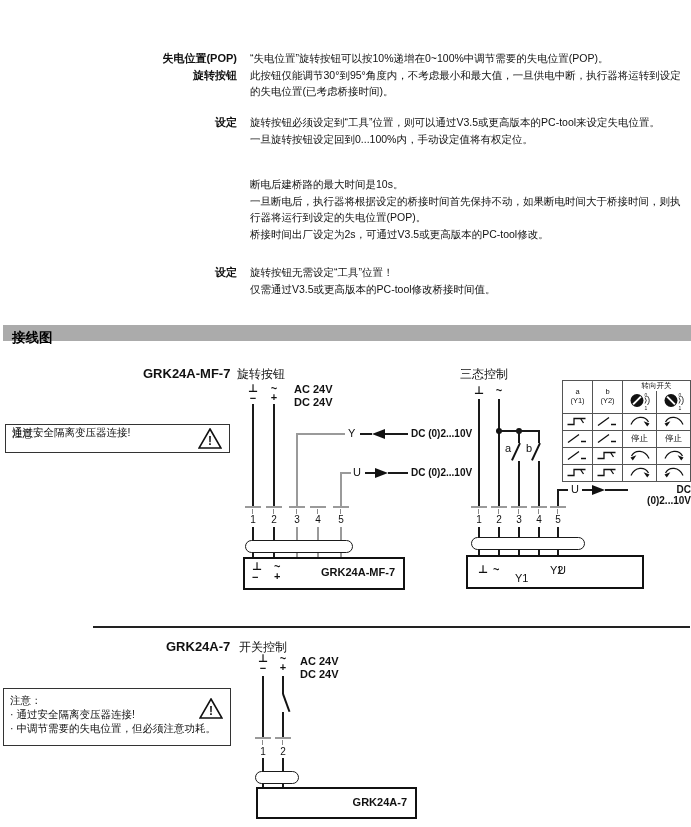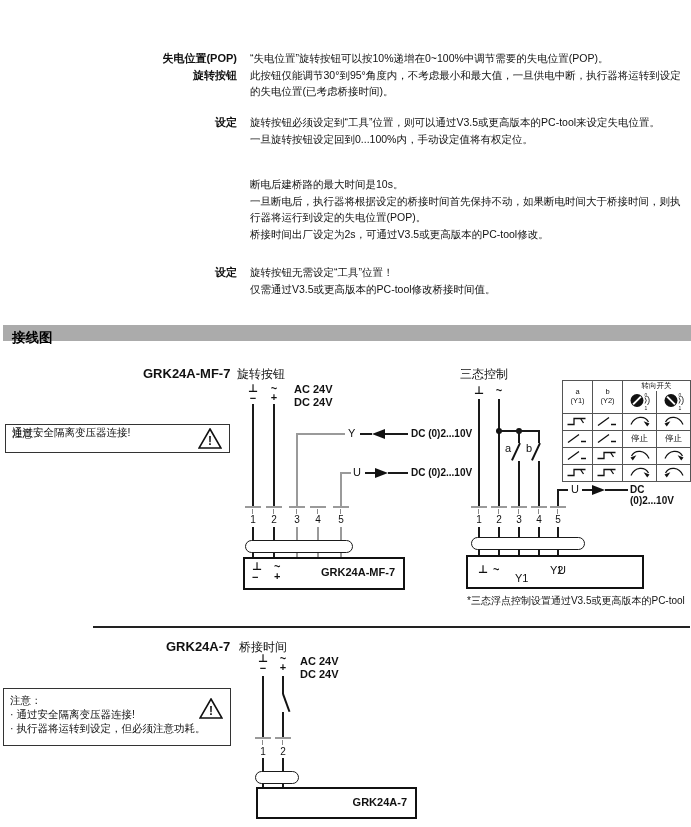--- a/index.html
+++ b/index.html
@@ -17,21 +17,21 @@
   .hwg{background:#9a9a9a;}
   .tick{position:absolute;width:16px;height:2px;background:#9a9a9a;}
   .stub{position:absolute;width:1px;height:5px;background:#8a8a8a;}
   .tnum{position:absolute;width:16px;text-align:center;font-size:10px;}
   .oval{position:absolute;border:1.5px solid #1a1a1a;border-radius:7px;background:#fff;}
   .dbox{position:absolute;border:2px solid #111;background:#fff;}
   .note{position:absolute;border:1.3px solid #333;background:#fff;}
   .note .nt{position:absolute;left:6px;font-size:10.5px;line-height:14px;}
   .sym{position:absolute;width:16px;text-align:center;font-size:11px;font-weight:bold;line-height:10px;}
   .pw{position:absolute;font-weight:bold;font-size:11px;line-height:13px;}
-  .sig{position:absolute;font-weight:bold;font-size:10px;}
+  .sig{position:absolute;font-weight:bold;font-size:10px;text-align:right;}
   .siglbl{position:absolute;font-size:11px;}
   .arrL{position:absolute;width:0;height:0;border-top:5px solid transparent;
         border-bottom:5px solid transparent;border-right:13px solid #111;}
   .arrR{position:absolute;width:0;height:0;border-top:5px solid transparent;
         border-bottom:5px solid transparent;border-left:13px solid #111;}
   .dot{position:absolute;width:6px;height:6px;border-radius:50%;background:#111;}
   .lever{position:absolute;width:1.5px;height:19px;background:#111;transform-origin:top center;}
   .title{position:absolute;font-weight:bold;font-size:13px;}
   .mode{position:absolute;font-size:12px;}
   .boxlbl{position:absolute;font-size:11px;line-height:11px;}
@@ -185,21 +185,20 @@
   <div class="vw" style="left:538px;top:527px;height:28px;"></div>
   <div class="vw" style="left:557px;top:527px;height:28px;"></div>
   <div class="oval" style="left:471px;top:537px;width:112px;height:11px;"></div>
   <div class="dbox" style="left:466px;top:555px;width:174px;height:30px;">
     <div class="boxlbl" style="left:10px;top:7px;font-weight:bold;">⊥</div>
     <div class="boxlbl" style="left:25px;top:7px;font-weight:bold;">~</div>
     <div class="boxlbl" style="left:47px;top:16px;">Y1</div>
     <div class="boxlbl" style="left:82px;top:8px;">Y2</div>
     <div class="boxlbl" style="left:90px;top:8px;">U</div>
   </div>
-  <div class="ftn" style="left:467px;top:594px;">*三态浮点控制设置通过V3.5或更高版本的PC-tool</div>
 
   <table class="swtable">
     <colgroup>
         <col style="width:30px">
         <col style="width:30px">
         <col style="width:34px">
         <col style="width:34px">
       </colgroup>
     <tbody>
       <tr style="height:10px">
@@ -282,21 +281,21 @@
               <path d="M21 10.5 C17 1.5 7 1.5 3.5 8" fill="none" stroke="#111" stroke-width="1.2"></path>
               <path d="M2.5 9.5 L8.4 7.3 L4.8 12.6 Z" fill="#111"></path>
             </svg></td>
       </tr>
     </tbody>
   </table>
 
   <div class="divider" style="left:93px;top:626px;width:597px;height:2px;"></div>
 
   <div class="title" style="left:166px;top:639px;">GRK24A-7</div>
-  <div class="mode" style="left:239px;top:639px;">桥接时间</div>
+  <div class="mode" style="left:239px;top:639px;">开关控制</div>
   <div class="sym" style="left:255px;top:653px;">⊥</div>
   <div class="sym" style="left:255px;top:663px;">−</div>
   <div class="sym" style="left:275px;top:653px;">~</div>
   <div class="sym" style="left:275px;top:662px;">+</div>
   <div class="pw" style="left:300px;top:655px;">AC 24V</div>
   <div class="pw" style="left:300px;top:668px;">DC 24V</div>
 
   <div class="vw" style="left:262px;top:676px;height:62px;"></div>
   <div class="vw" style="left:282px;top:676px;height:18px;"></div>
   <div class="lever" style="left:282px;top:694px;transform:rotate(-20deg);"></div>
@@ -311,20 +310,20 @@
   <div class="vw" style="left:262px;top:758px;height:29px;"></div>
   <div class="vw" style="left:282px;top:758px;height:29px;"></div>
   <div class="oval" style="left:255px;top:771px;width:42px;height:11px;"></div>
   <div class="dbox" style="left:256px;top:787px;width:157px;height:28px;">
     <div class="boxlbl" style="right:8px;top:8px;font-weight:bold;">GRK24A-7</div>
   </div>
 
   <div class="note" style="left:3px;top:688px;width:226px;height:56px;">
     <div class="nt" style="top:4px;">注意：</div>
     <div class="nt" style="top:18px;">· 通过安全隔离变压器连接!</div>
-    <div class="nt" style="top:32px;">· 执行器将运转到设定，但必须注意功耗。</div>
+    <div class="nt" style="top:32px;">· 中调节需要的失电位置，但必须注意功耗。</div>
     <svg style="position:absolute;right:7px;top:9px;" width="24" height="21" viewBox="0 0 24 21">
       <path d="M12 1 L23 20 H1 Z" fill="none" stroke="#111" stroke-width="1.6"></path>
       <text x="12" y="17" font-size="12" font-weight="bold" text-anchor="middle" fill="#111">!</text>
     </svg>
   </div>
 
 </div>
 
 </body></html>

